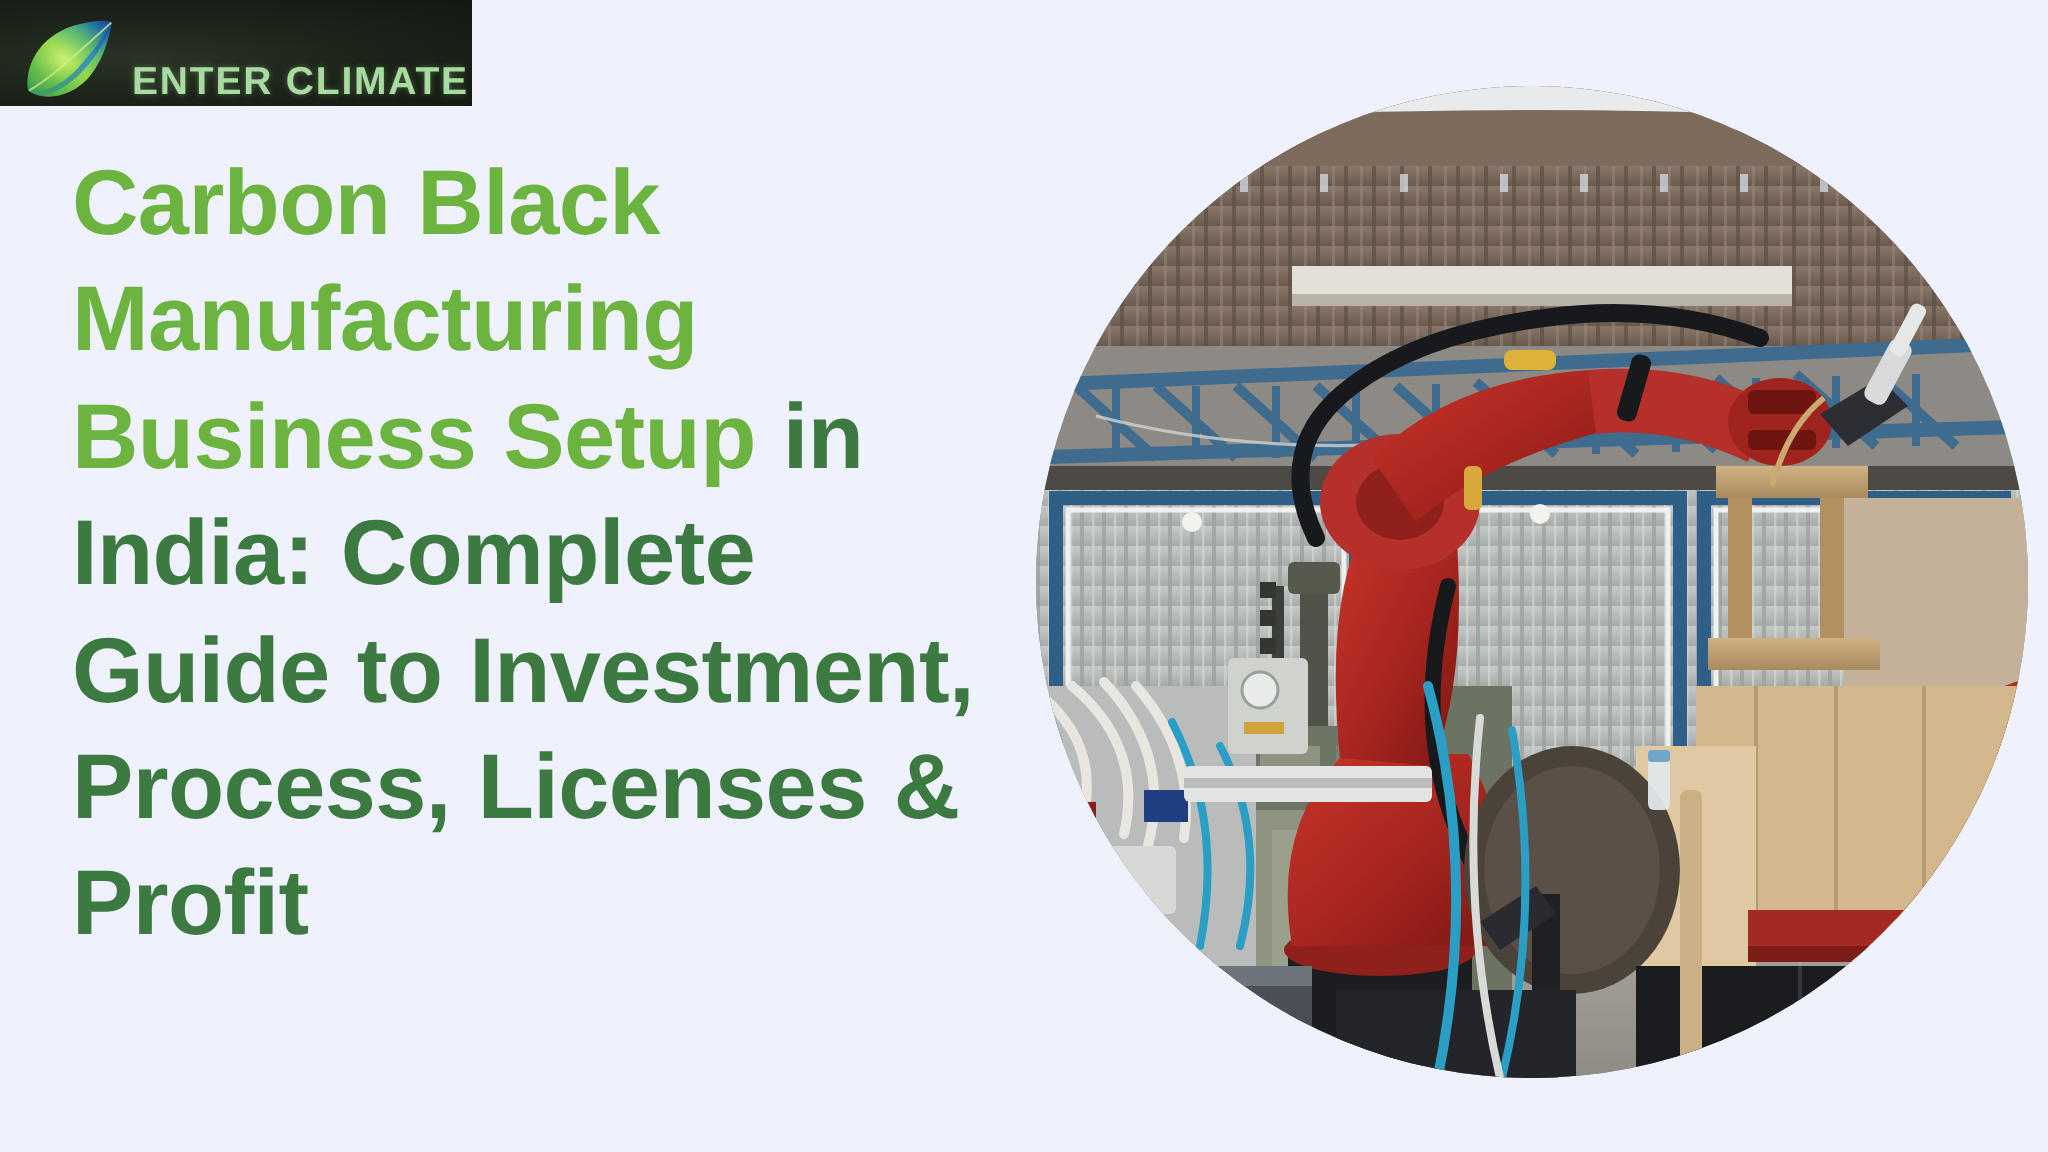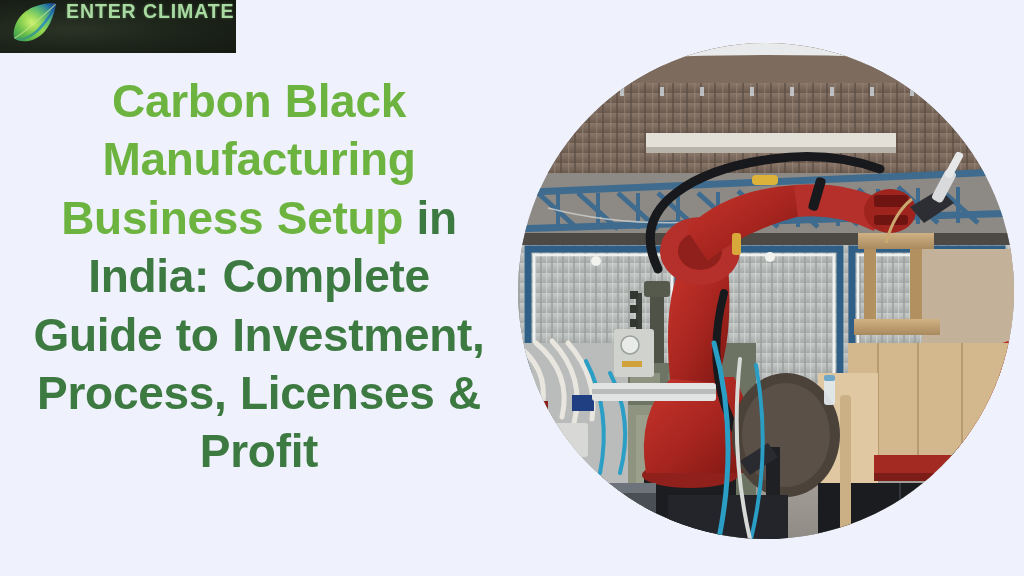--- a/index.html
+++ b/index.html
@@ -17,21 +17,21 @@
     overflow:hidden;
   }
 
   
   #logo-box {
     position:absolute;
     left:0; top:0;
     width:236px; height:53px;
     background:radial-gradient(ellipse at 30% 55%, #2b3326 0%, #1d241a 45%, #141910 100%);
     display:flex;
-    align-items:flex-start;
+    align-items:flex-end;
     overflow:hidden;
   }
   #logo-mark {
     width:52px; height:46px;
     margin-left:8px;
     flex:0 0 auto;
     display:block;
   }
   #logo-text {
     margin-left:6px;
@@ -39,23 +39,22 @@
     font-weight:bold;
     letter-spacing:0.9px;
     color:#a9daa1;
     white-space:nowrap;
     text-shadow:0 0 3px rgba(150,220,140,.35);
   }
 
   
   #headline {
     position:absolute;
-    left:20px; top:72px;
+    left:36px; top:72px;
     width:478px;
-    text-align:center;
     font-size:46px;
     font-weight:bold;
     line-height:1.27;
     letter-spacing:-0.3px;
     word-spacing:1px;
   }
   .seg-light { color:#6cb43f; }
   .seg-dark  { color:#3d7a41; }
 
   

